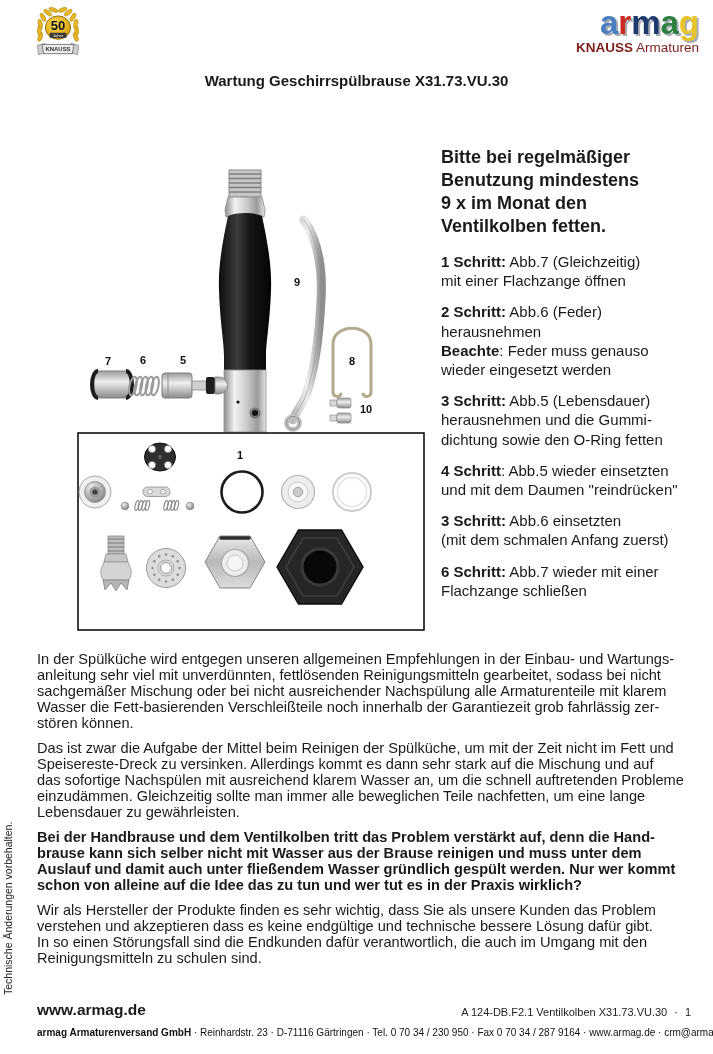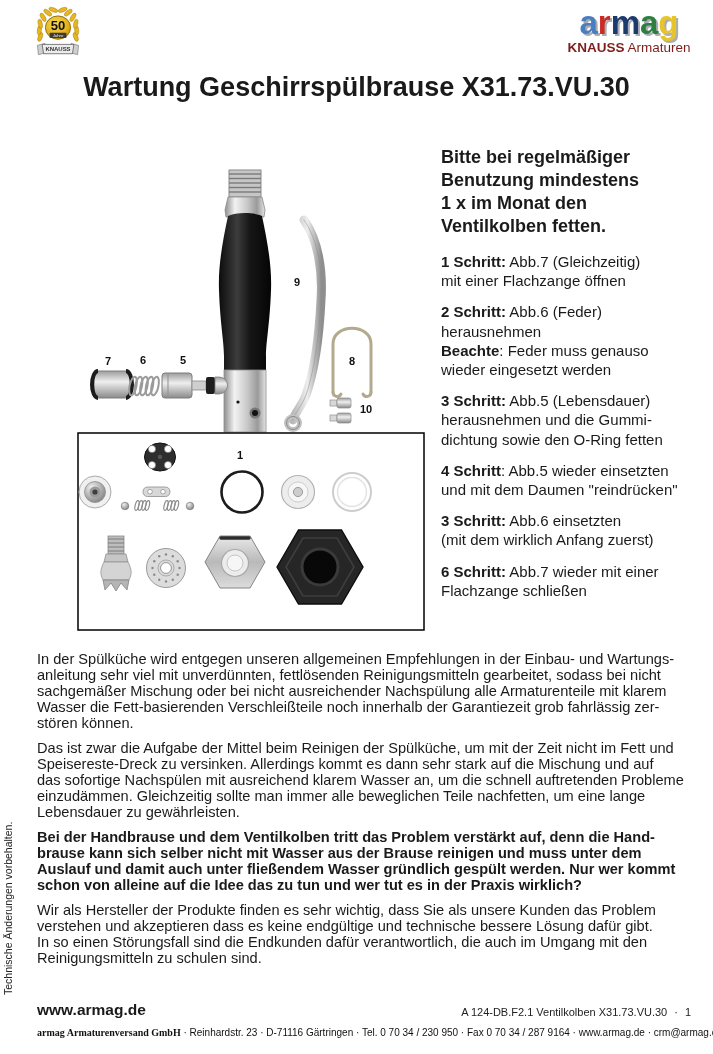--- a/index.html
+++ b/index.html
@@ -2,31 +2,31 @@
 <html><head>
 <meta charset="utf-8">
 <style>
   * { margin:0; padding:0; box-sizing:border-box; }
   html,body { background:#ffffff; }
   body { font-family:"Liberation Sans", sans-serif; color:#1a1a1a; }
   .page { position:relative; width:713px; height:1054px; background:#fff; overflow:hidden; }
 
   
   .badge { position:absolute; left:30px; top:6px; width:56px; height:60px; }
-  .logo { position:absolute; right:14px; top:6px; width:140px; text-align:center; }
+  .logo { position:absolute; right:14px; top:6px; width:140px; text-align:right; }
   .logo-word { font-weight:700; font-size:33px; line-height:1; letter-spacing:0px;
                text-shadow:2px 2px 0 #a9adb4; }
   .logo-word span { display:inline-block; }
   .lg-a1 { color:#4a7ec0; } .lg-r { color:#cc2b24; } .lg-m { color:#1d3a6e; }
   .lg-a2 { color:#2c7f3f; } .lg-g { color:#e7c429; }
   .logo-sub { font-size:13.5px; margin-top:1px; color:#7f1d1d; white-space:nowrap; }
   .logo-sub .b { font-weight:700; }
 
   .title { position:absolute; left:0; top:72px; width:713px; text-align:center;
-           font-size:27px; font-weight:700; }
+           font-size:15px; font-weight:700; }
 
   
   .figure { position:absolute; left:50px; top:140px; width:380px; height:505px; }
   .part-label { font:700 11px "Liberation Sans", sans-serif; fill:#111; }
 
   
   .instructions { position:absolute; left:441px; top:146px; width:264px; }
   .intro { font-size:18px; font-weight:700; line-height:23px; white-space:pre-line; margin-bottom:14px; }
   .step { font-size:15px; line-height:19.2px; white-space:pre-line; margin-bottom:12px; }
   .step .b { font-weight:700; }
@@ -38,21 +38,21 @@
 
   
   .side-note { position:absolute; left:2px; top:995px; width:256px; font-size:10.5px; color:#222;
                transform:rotate(-90deg); transform-origin:0 0; white-space:nowrap; }
 
   
   .footer-web { position:absolute; left:37px; top:1001px; font-size:15.5px; font-weight:700; }
   .footer-ref { position:absolute; right:22px; top:1006px; font-size:11px; color:#222;text-align:right; }
   .footer-ref .sep { margin:0 7px; }
   .footer-company { position:absolute; left:37px; top:1027px; width:670px; font-size:10px; color:#111; white-space:nowrap; }
-  .footer-company .b { font-weight:700;font-family:Liberation Serif, serif; }
+  .footer-company .b { font-weight:700; }
 </style>
 </head>
 <body>
 
 <div class="page">
 
   <svg class="badge" viewBox="0 0 60 64">
     <defs>
       <radialGradient id="goldGrad" cx="40%" cy="35%" r="80%">
         <stop offset="0%" stop-color="#f7d75a"></stop>
@@ -291,35 +291,35 @@
         <polygon points="227,427 248.5,390 291.5,390 313,427 291.5,464 248.5,464" fill="#262626" stroke="#0e0e0e" stroke-width="1.4"></polygon>
         <polygon points="236,427 253,398 287,398 304,427 287,456 253,456" fill="none" stroke="#3e3e3e" stroke-width="1.6"></polygon>
         <circle cx="270" cy="427" r="18" fill="#080808" stroke="#3a3a3a" stroke-width="3"></circle>
       </g>
     </g>
   </svg>
 
   <div class="instructions">
     <div class="intro">Bitte bei regelmäßiger
 Benutzung mindestens
-1 x im Monat den
+9 x im Monat den
 Ventilkolben fetten.</div>
     <div class="step"><span class="b">1 Schritt:</span><span> Abb.7 (Gleichzeitig)
 mit einer Flachzange öffnen</span></div>
     <div class="step"><span class="b">2 Schritt:</span><span> Abb.6 (Feder)
 herausnehmen
 </span><span class="b">Beachte</span><span>: Feder muss genauso
 wieder eingesetzt werden</span></div>
     <div class="step"><span class="b">3 Schritt:</span><span> Abb.5 (Lebensdauer)
 herausnehmen und die Gummi-
 dichtung sowie den O-Ring fetten</span></div>
     <div class="step"><span class="b">4 Schritt</span><span>: Abb.5 wieder einsetzten
 und mit dem Daumen "reindrücken"</span></div>
     <div class="step"><span class="b">3 Schritt:</span><span> Abb.6 einsetzten
-(mit dem wirklich Anfang zuerst)</span></div>
+(mit dem schmalen Anfang zuerst)</span></div>
     <div class="step"><span class="b">6 Schritt:</span><span> Abb.7 wieder mit einer
 Flachzange schließen</span></div>
   </div>
 
   <div class="bodytext">
     <div class="para">In der Spülküche wird entgegen unseren allgemeinen Empfehlungen in der Einbau- und Wartungs-
 anleitung sehr viel mit unverdünnten, fettlösenden Reinigungsmitteln gearbeitet, sodass bei nicht
 sachgemäßer Mischung oder bei nicht ausreichender Nachspülung alle Armaturenteile mit klarem
 Wasser die Fett-basierenden Verschleißteile noch innerhalb der Garantiezeit grob fahrlässig zer-
 stören können.</div>

